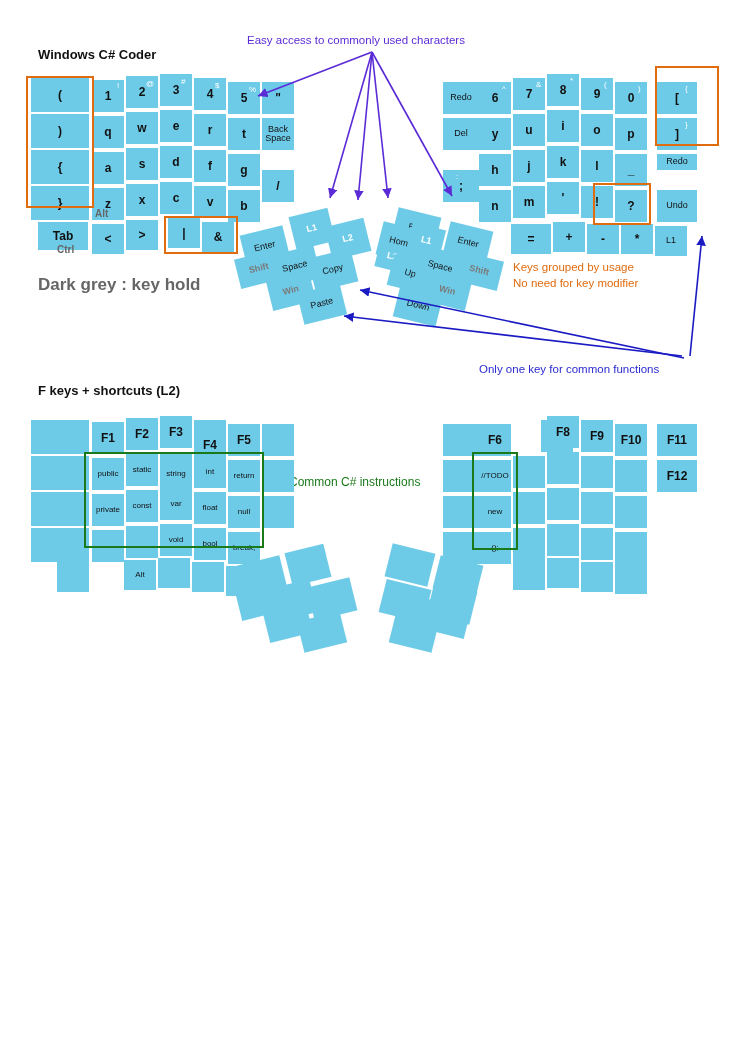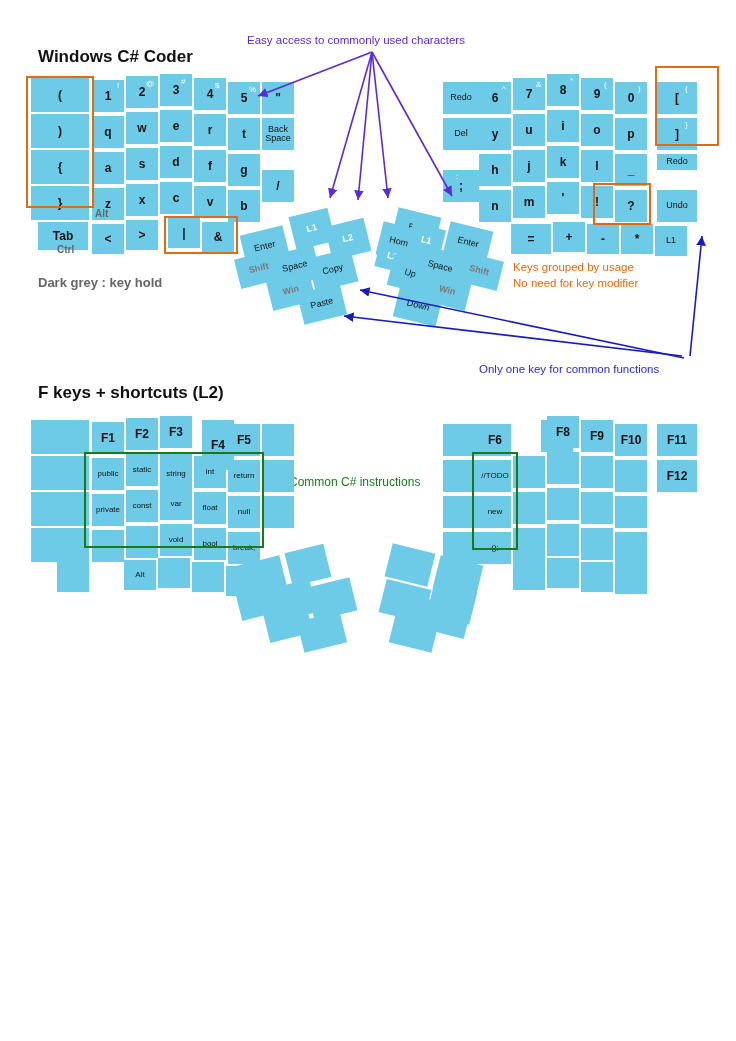--- a/index.html
+++ b/index.html
@@ -15,37 +15,37 @@
     overflow: hidden;
   }
   .canvas {
     position: absolute;
     left: 0; top: 0;
     width: 736px; height: 1041px;
   }
   .title {
     position: absolute;
     font-weight: bold;
-    font-size: 17px;
+    font-size: 13px;
     color: #111111;
     white-space: nowrap;
   }
   #title-main { left: 38px; top: 47px; }
   #title-l2 { left: 38px; top: 383px; }
 
   .note {
     position: absolute;
     font-size: 11.5px;
     white-space: nowrap;
   }
   .note-blue { color: #2b2bd0; }
   .note-purple { color: #5b2bd6; }
   .note-orange { color: #e06c10; }
   .note-green { color: #1a7a1a; }
-  .note-grey { color: #666666; font-weight: bold; font-size: 13px; }
+  .note-grey { color: #666666; font-weight: bold; font-size: 17px; }
 
   .key {
     position: absolute;
     background: #6ecbe8;
     box-sizing: border-box;
     color: #111111;
     font-size: 11px;
     display: flex;
     align-items: center;
     justify-content: center;
@@ -211,21 +211,21 @@
 
   <div class="obox" style="left:26px; top:76px; width:68px; height:132px;"></div>
   <div class="obox" style="left:164px; top:216px; width:74px; height:38px;"></div>
   <div class="obox" style="left:655px; top:66px; width:64px; height:80px;"></div>
   <div class="obox" style="left:593px; top:183px; width:58px; height:42px;"></div>
 
   <div class="key" style="left:31px; top:420px; width:58px; height:34px;"></div>
   <div class="key bold" style="left:92px; top:422px; width:32px; height:32px;">F1</div>
   <div class="key bold" style="left:126px; top:418px; width:32px; height:32px;">F2</div>
   <div class="key bold" style="left:160px; top:416px; width:32px; height:32px;">F3</div>
-  <div class="key bold" style="left:194px; top:420px; width:32px; height:50px;margin-left:8px;">F4</div>
+  <div class="key bold" style="left:194px; top:420px; width:32px; height:50px;">F4</div>
   <div class="key bold" style="left:228px; top:424px; width:32px; height:32px;">F5</div>
   <div class="key" style="left:262px; top:424px; width:32px; height:32px;"></div>
 
   <div class="key" style="left:31px; top:456px; width:58px; height:34px;"></div>
   <div class="key tiny" style="left:92px; top:458px; width:32px; height:32px;">public</div>
   <div class="key tiny" style="left:126px; top:454px; width:32px; height:32px;">static</div>
   <div class="key tiny" style="left:160px; top:452px; width:32px; height:44px;">string</div>
   <div class="key tiny" style="left:194px; top:456px; width:32px; height:32px;">int</div>
   <div class="key tiny" style="left:228px; top:460px; width:32px; height:32px;">return</div>
   <div class="key" style="left:262px; top:460px; width:32px; height:32px;"></div>

